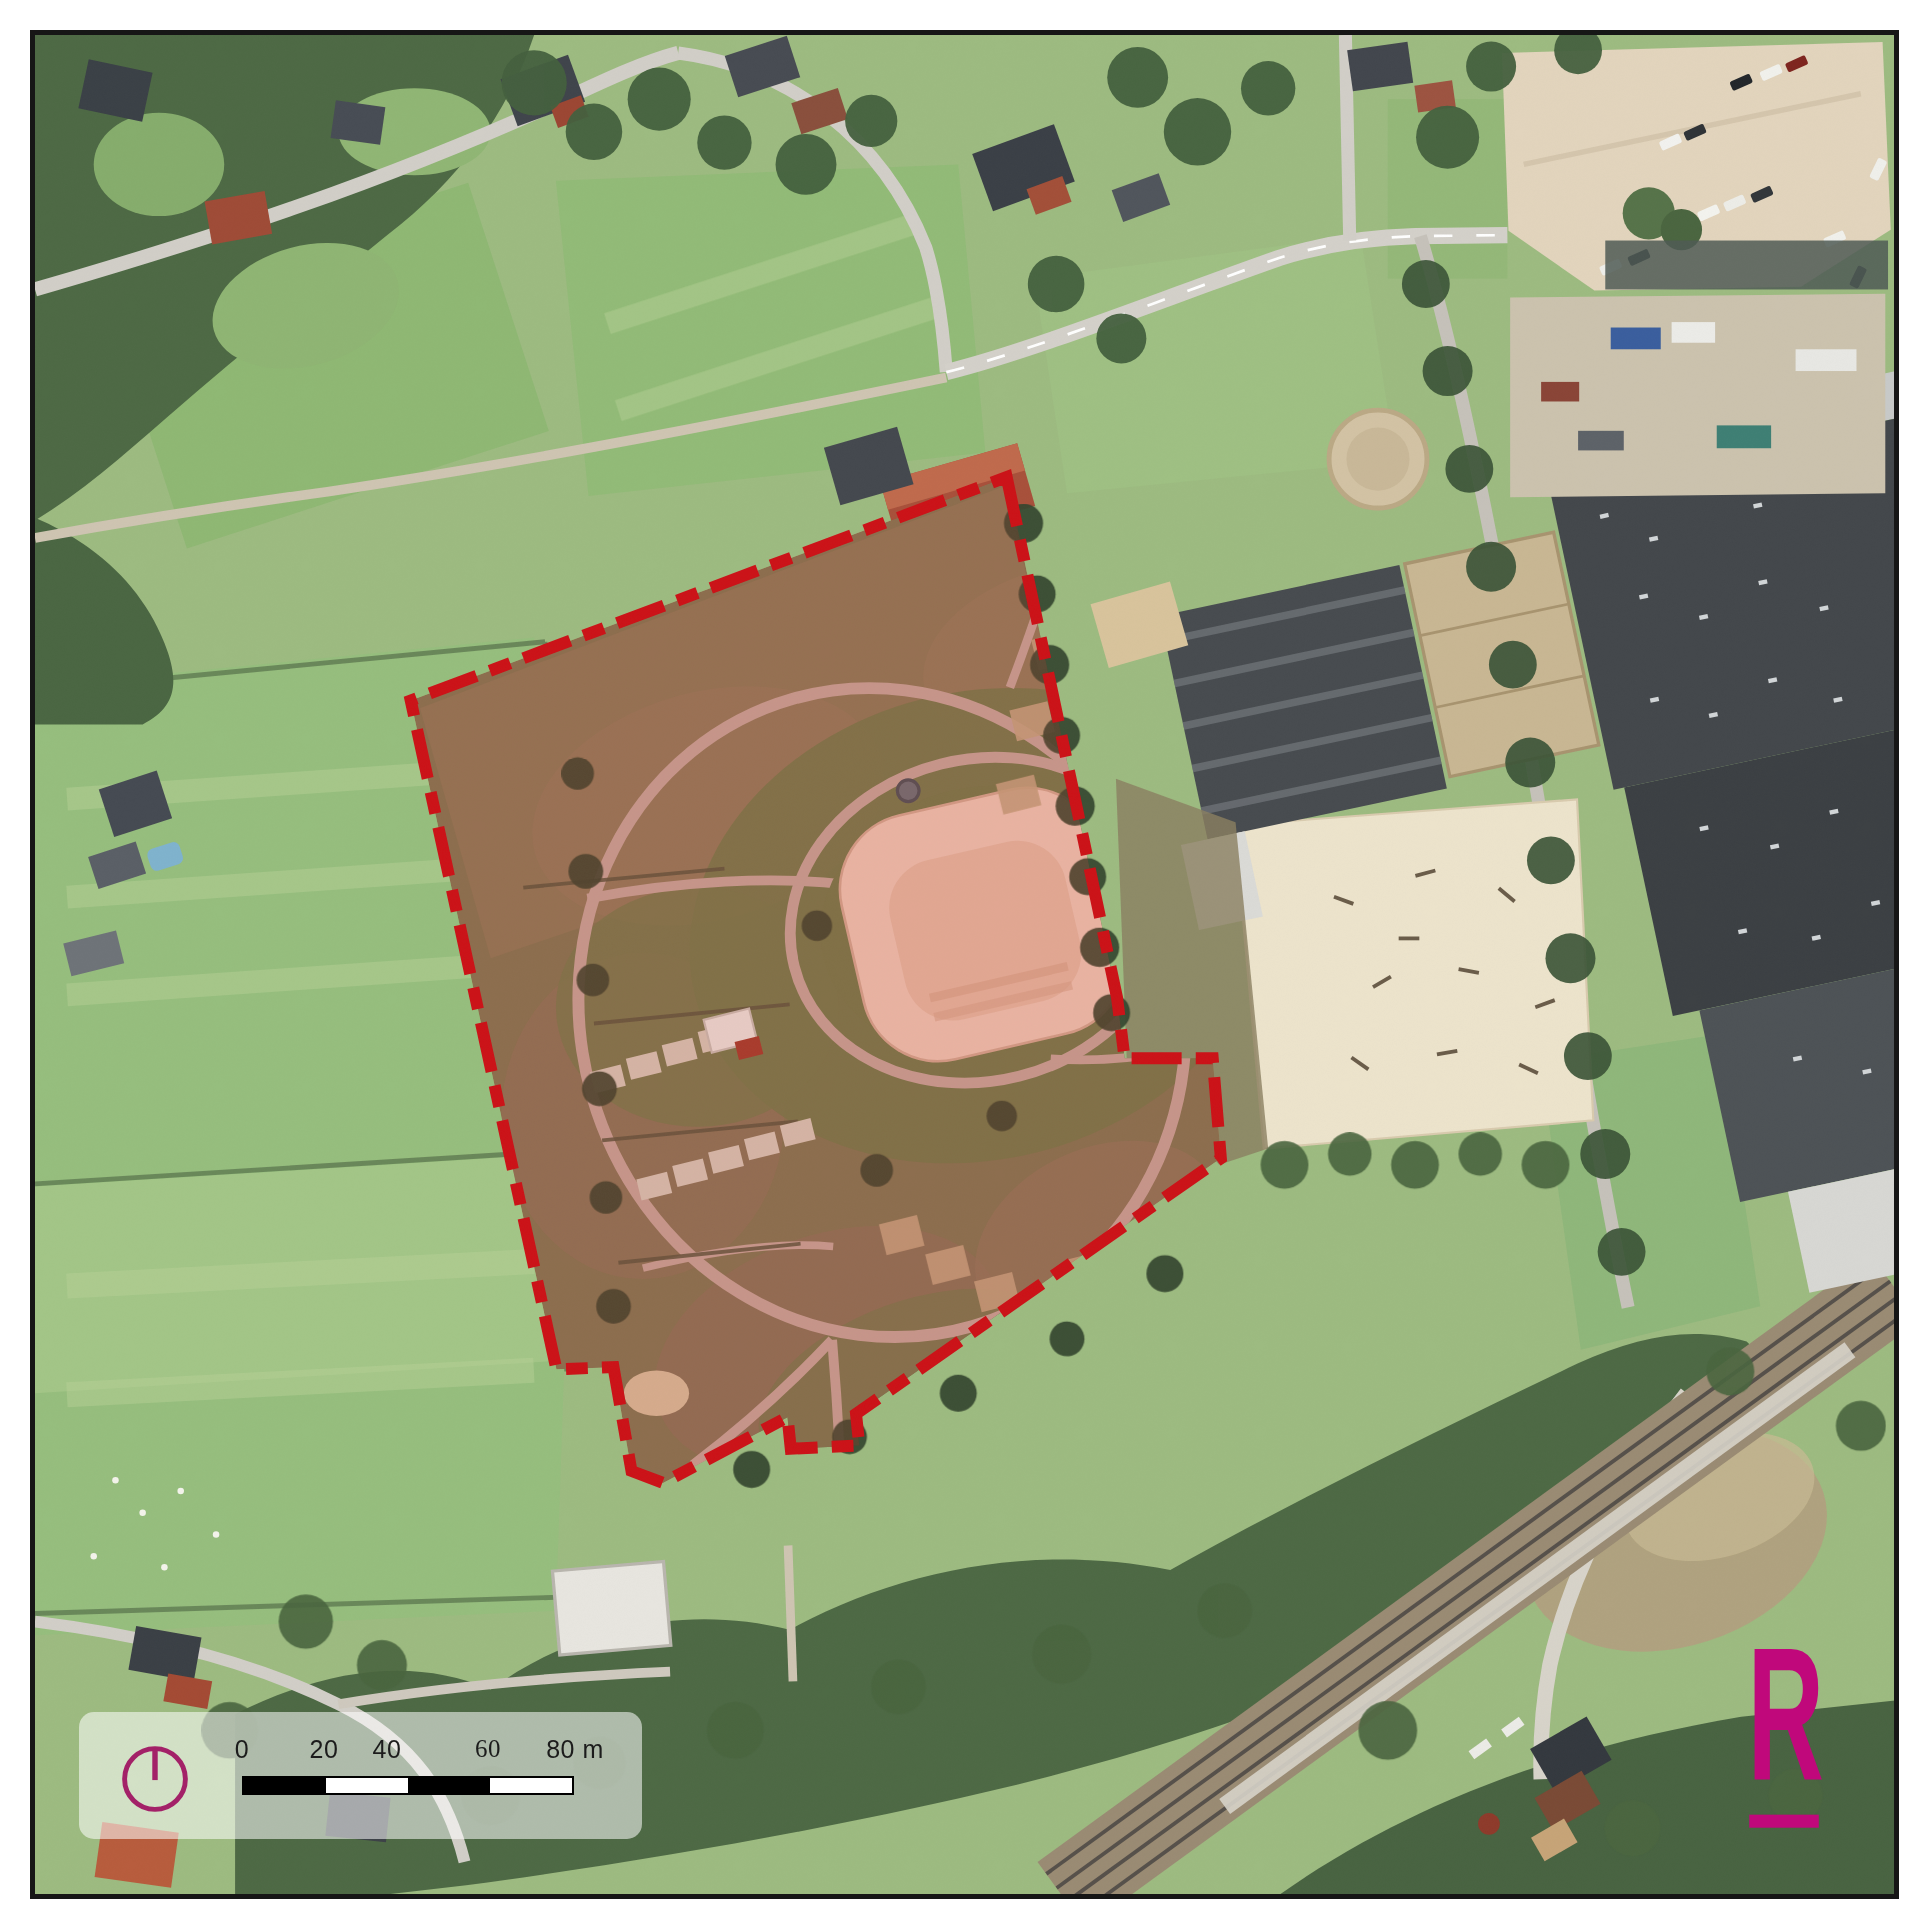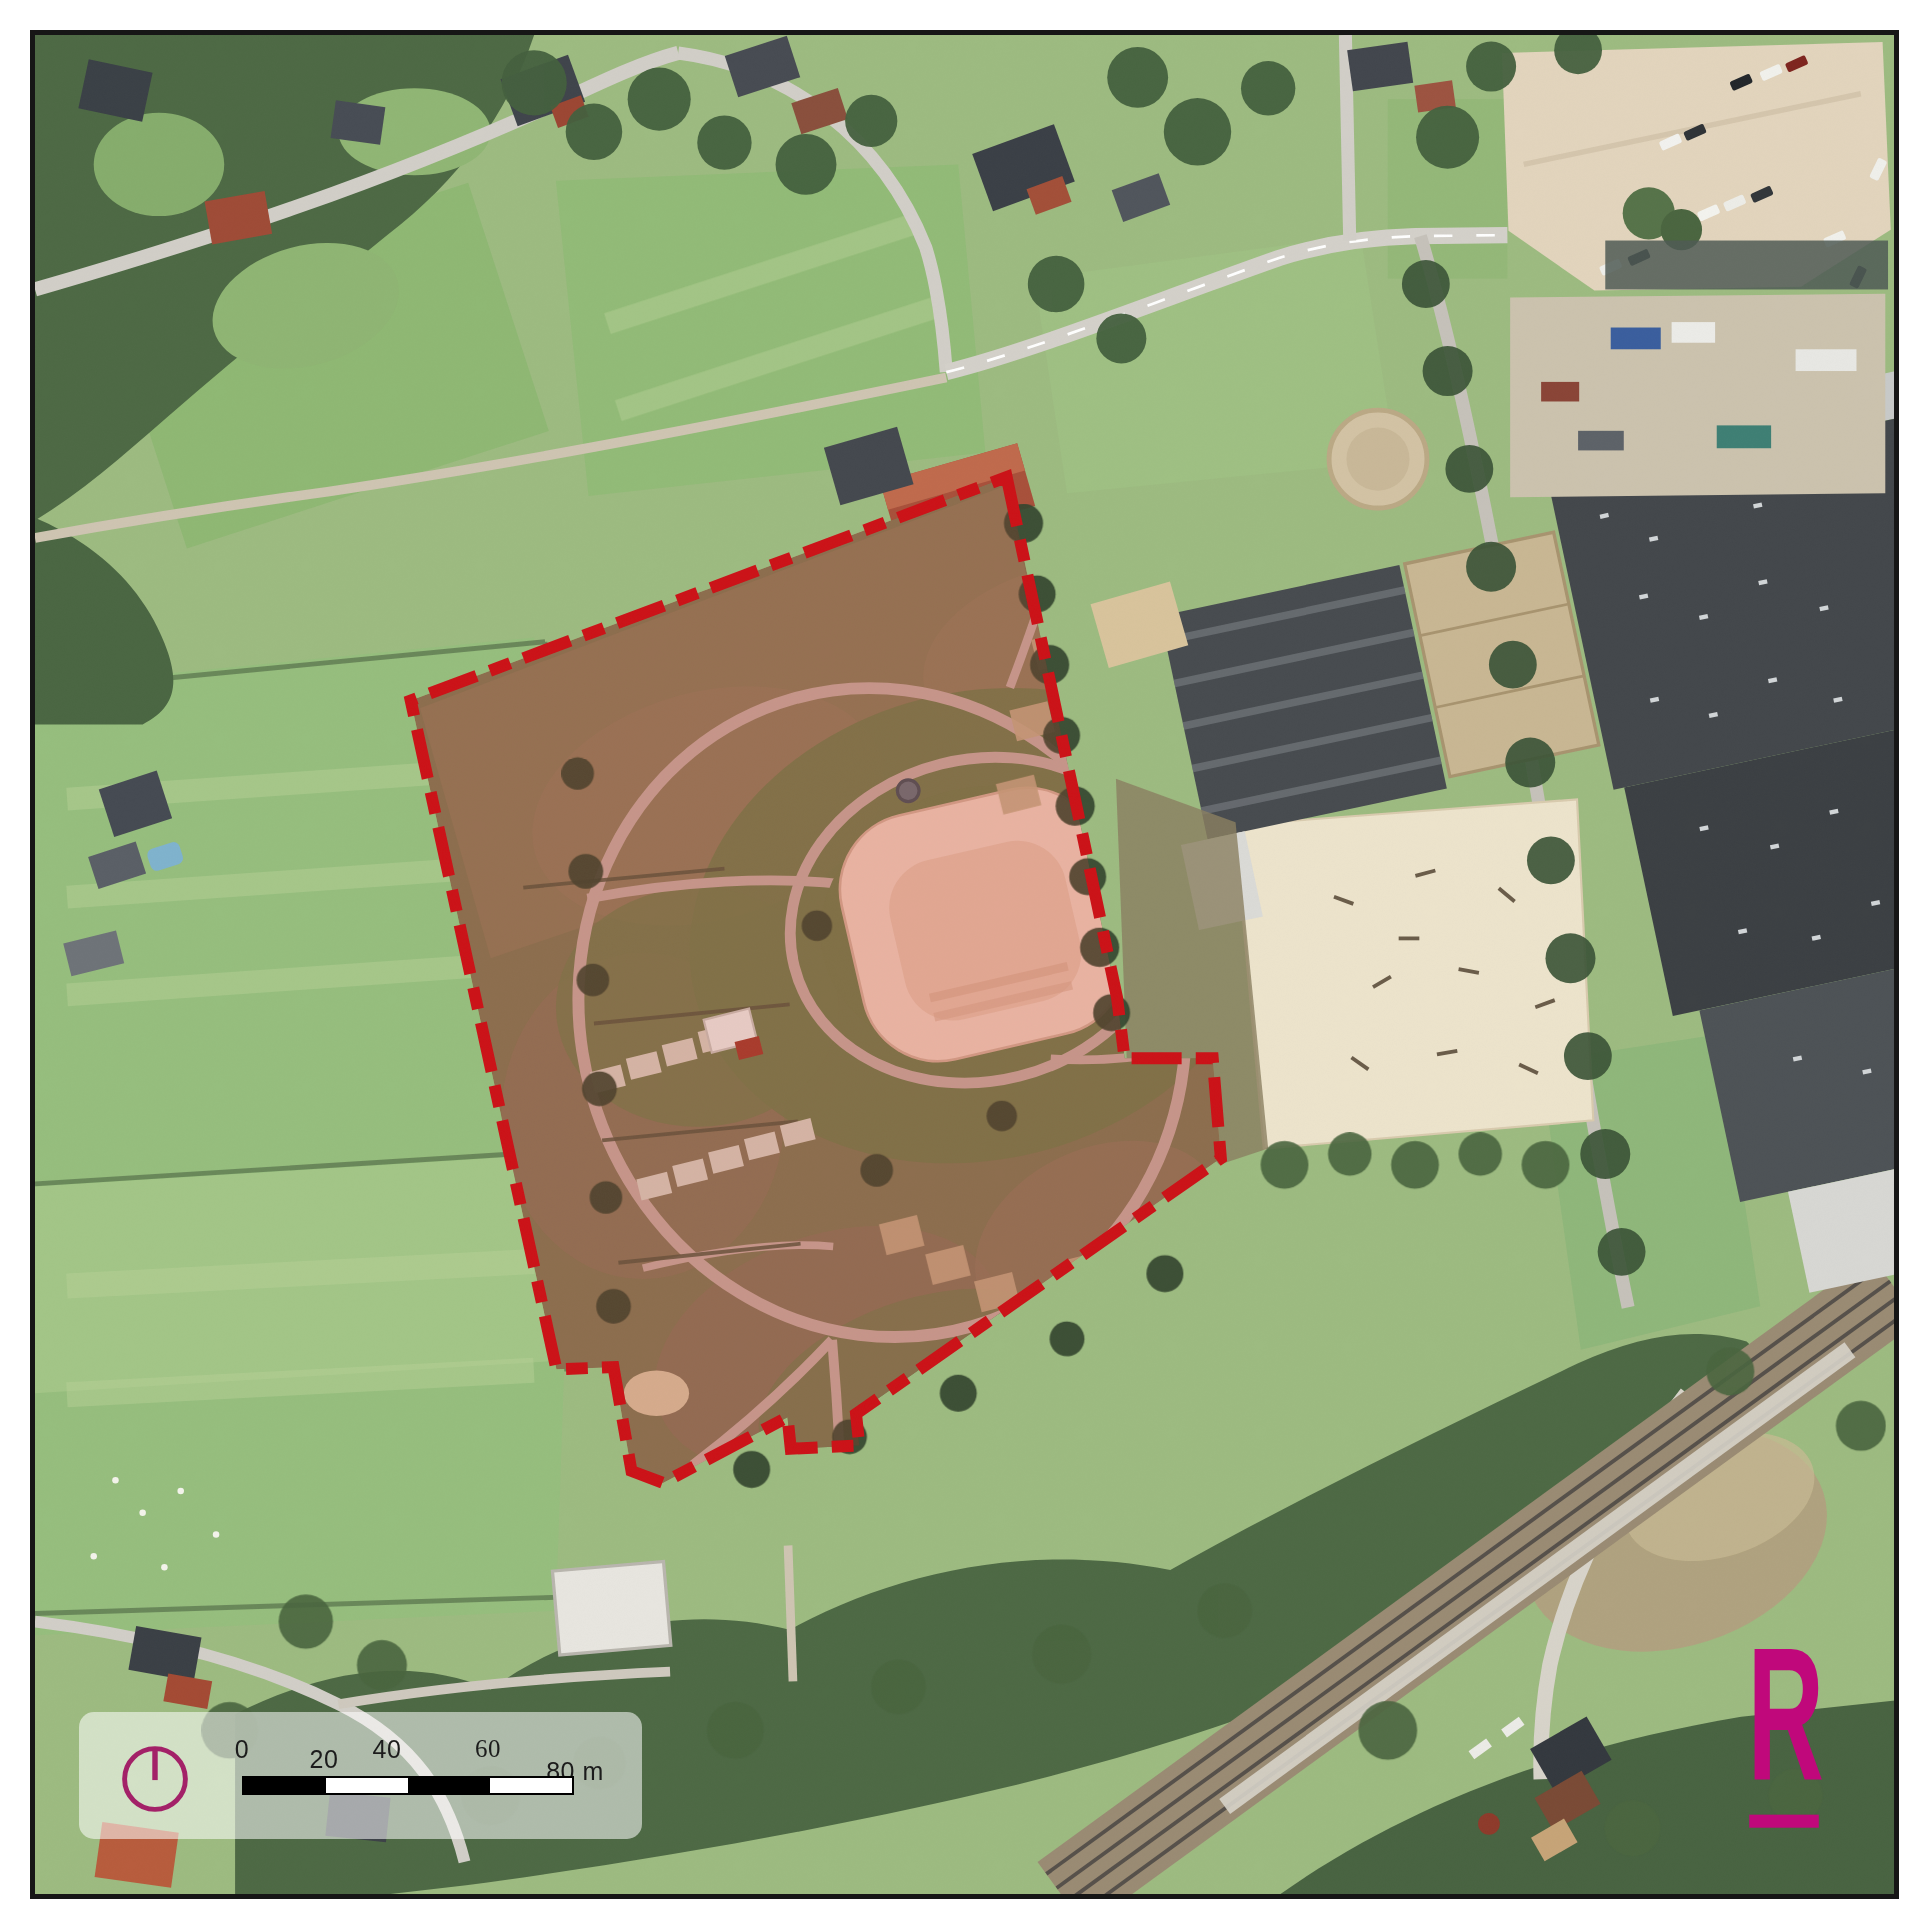--- a/index.html
+++ b/index.html
@@ -12,21 +12,21 @@
   .legend{position:absolute;left:79px;top:1712px;width:563px;height:127px;
           background:rgba(255,255,255,0.55);border-radius:15px;}
   .north{position:absolute;left:38px;top:29px;}
   .scalebar{position:absolute;left:163px;top:64px;width:328px;height:15px;
             border:2.2px solid #000;display:flex;}
   .scalebar .seg{flex:1 1 25%;height:100%;}
   .s1,.s3{background:#000;} .s2,.s4{background:#fff;}
   .ticklabels{position:absolute;left:0;top:23px;width:100%;height:33px;}
   .ticklabels span{position:absolute;transform:translateX(-50%);font-size:25px;
                    font-weight:400;color:#1c1c1c;letter-spacing:0.5px;white-space:nowrap;}
-  .t0{left:163px;} .t1{left:245px;margin-top:10px;} .t2{left:308px;} .t3{left:409px;font-family:Liberation Serif, serif;} .t4{left:496px;margin-top:22px;}
+  .t0{left:163px;} .t1{left:245px;} .t2{left:308px;} .t3{left:409px;font-family:Liberation Serif, serif;} .t4{left:496px;}
   
   .logo{position:absolute;left:1740px;top:1643px;width:163px;height:201px;}
 </style>
 </head>
 <body>
 
 <div class="page">
   <div class="map-frame">
     <svg class="aerial" width="1859" height="1859" viewBox="62 62 3419 3419" xmlns="http://www.w3.org/2000/svg">
       <defs>

